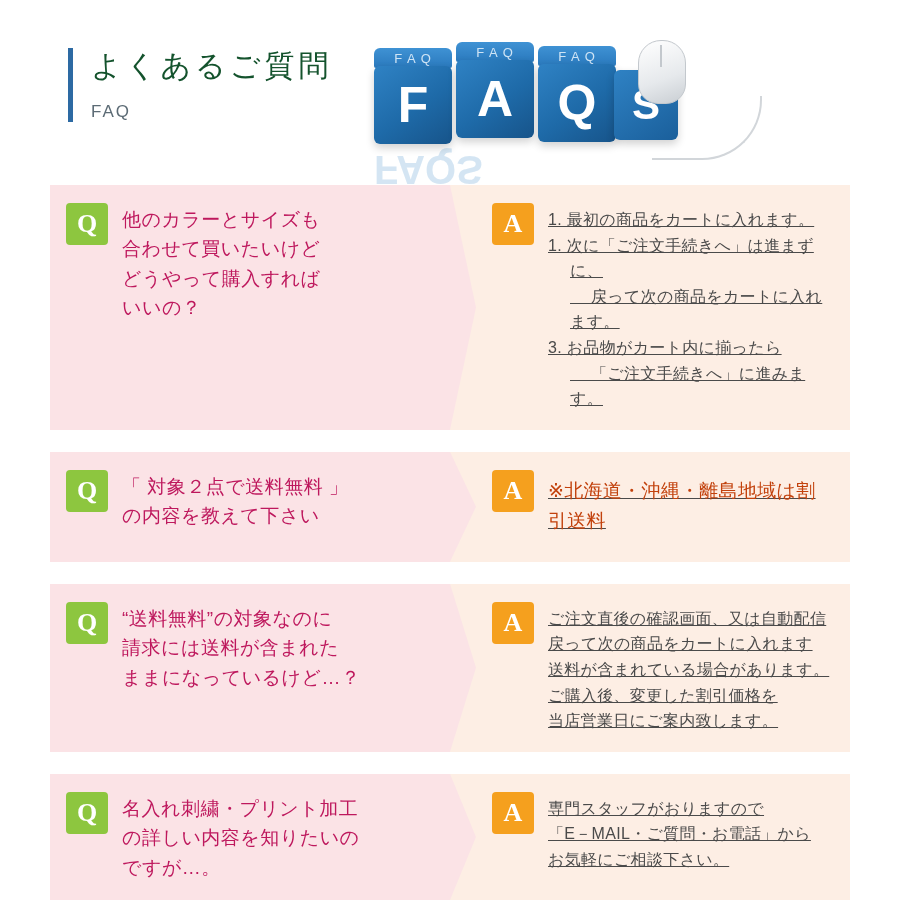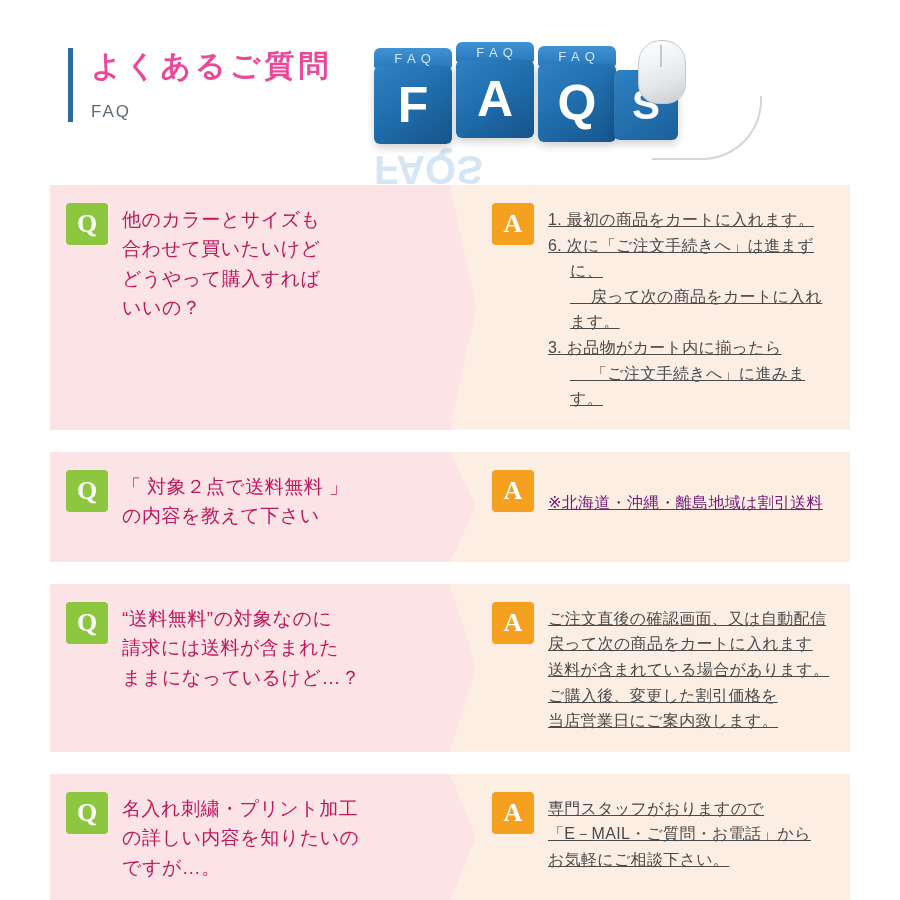--- a/index.html
+++ b/index.html
@@ -19,23 +19,23 @@
   }
   .title-block{
     position:absolute;
     left:68px;top:48px;
     padding-left:18px;
     border-left:5px solid #2d6aa3;
   }
   .title-jp{
     font-size:30px;
     letter-spacing:4px;
-    color:#ec4899;
+    color:#14532d;
     line-height:1.2;
-    font-weight:700;
+    font-weight:400;
   }
   .title-en{
     font-size:17px;
     letter-spacing:2px;
     color:#5c6b75;
     margin-top:18px;
   }
 
   
   .cubes{
@@ -171,24 +171,24 @@
   }
   .a-text{
     font-size:16px;
     line-height:1.6;
     color:#4a4a4a;
     letter-spacing:.3px;
     padding-top:4px;
     text-decoration:underline;
   }
   .a-text .small{
-    font-size:16px;
-    color:#701a75;
+    font-size:19px;
+    color:#c2410c;
     display:block;
-    margin-top:16px;
+    margin-top:2px;
   }
   .a-list{
     margin:0;padding:0;list-style:none;
   }
   .a-list li{
     font-size:16px;line-height:1.6;
     padding-left:22px;
     text-indent:-22px;
   }
 </style>
@@ -226,21 +226,21 @@
 合わせて買いたいけど
 どうやって購入すれば
 いいの？</div>
       <div class="notch"></div>
     </div>
     <div class="a-side">
       <div class="badge badge-a">A</div>
       <div class="a-text">
         <ul class="a-list">
           <li style="white-space:pre-line">1. 最初の商品をカートに入れます。</li>
-          <li style="white-space:pre-line">6. 次に「ご注文手続きへ」は進まずに、
+          <li style="white-space:pre-line">1. 次に「ご注文手続きへ」は進まずに、
 　 戻って次の商品をカートに入れます。</li>
           <li style="white-space:pre-line">3. お品物がカート内に揃ったら
 　 「ご注文手続きへ」に進みます。</li>
         </ul>
       </div>
     </div>
   </div>
 
   <div class="row">
     <div class="q-side">

